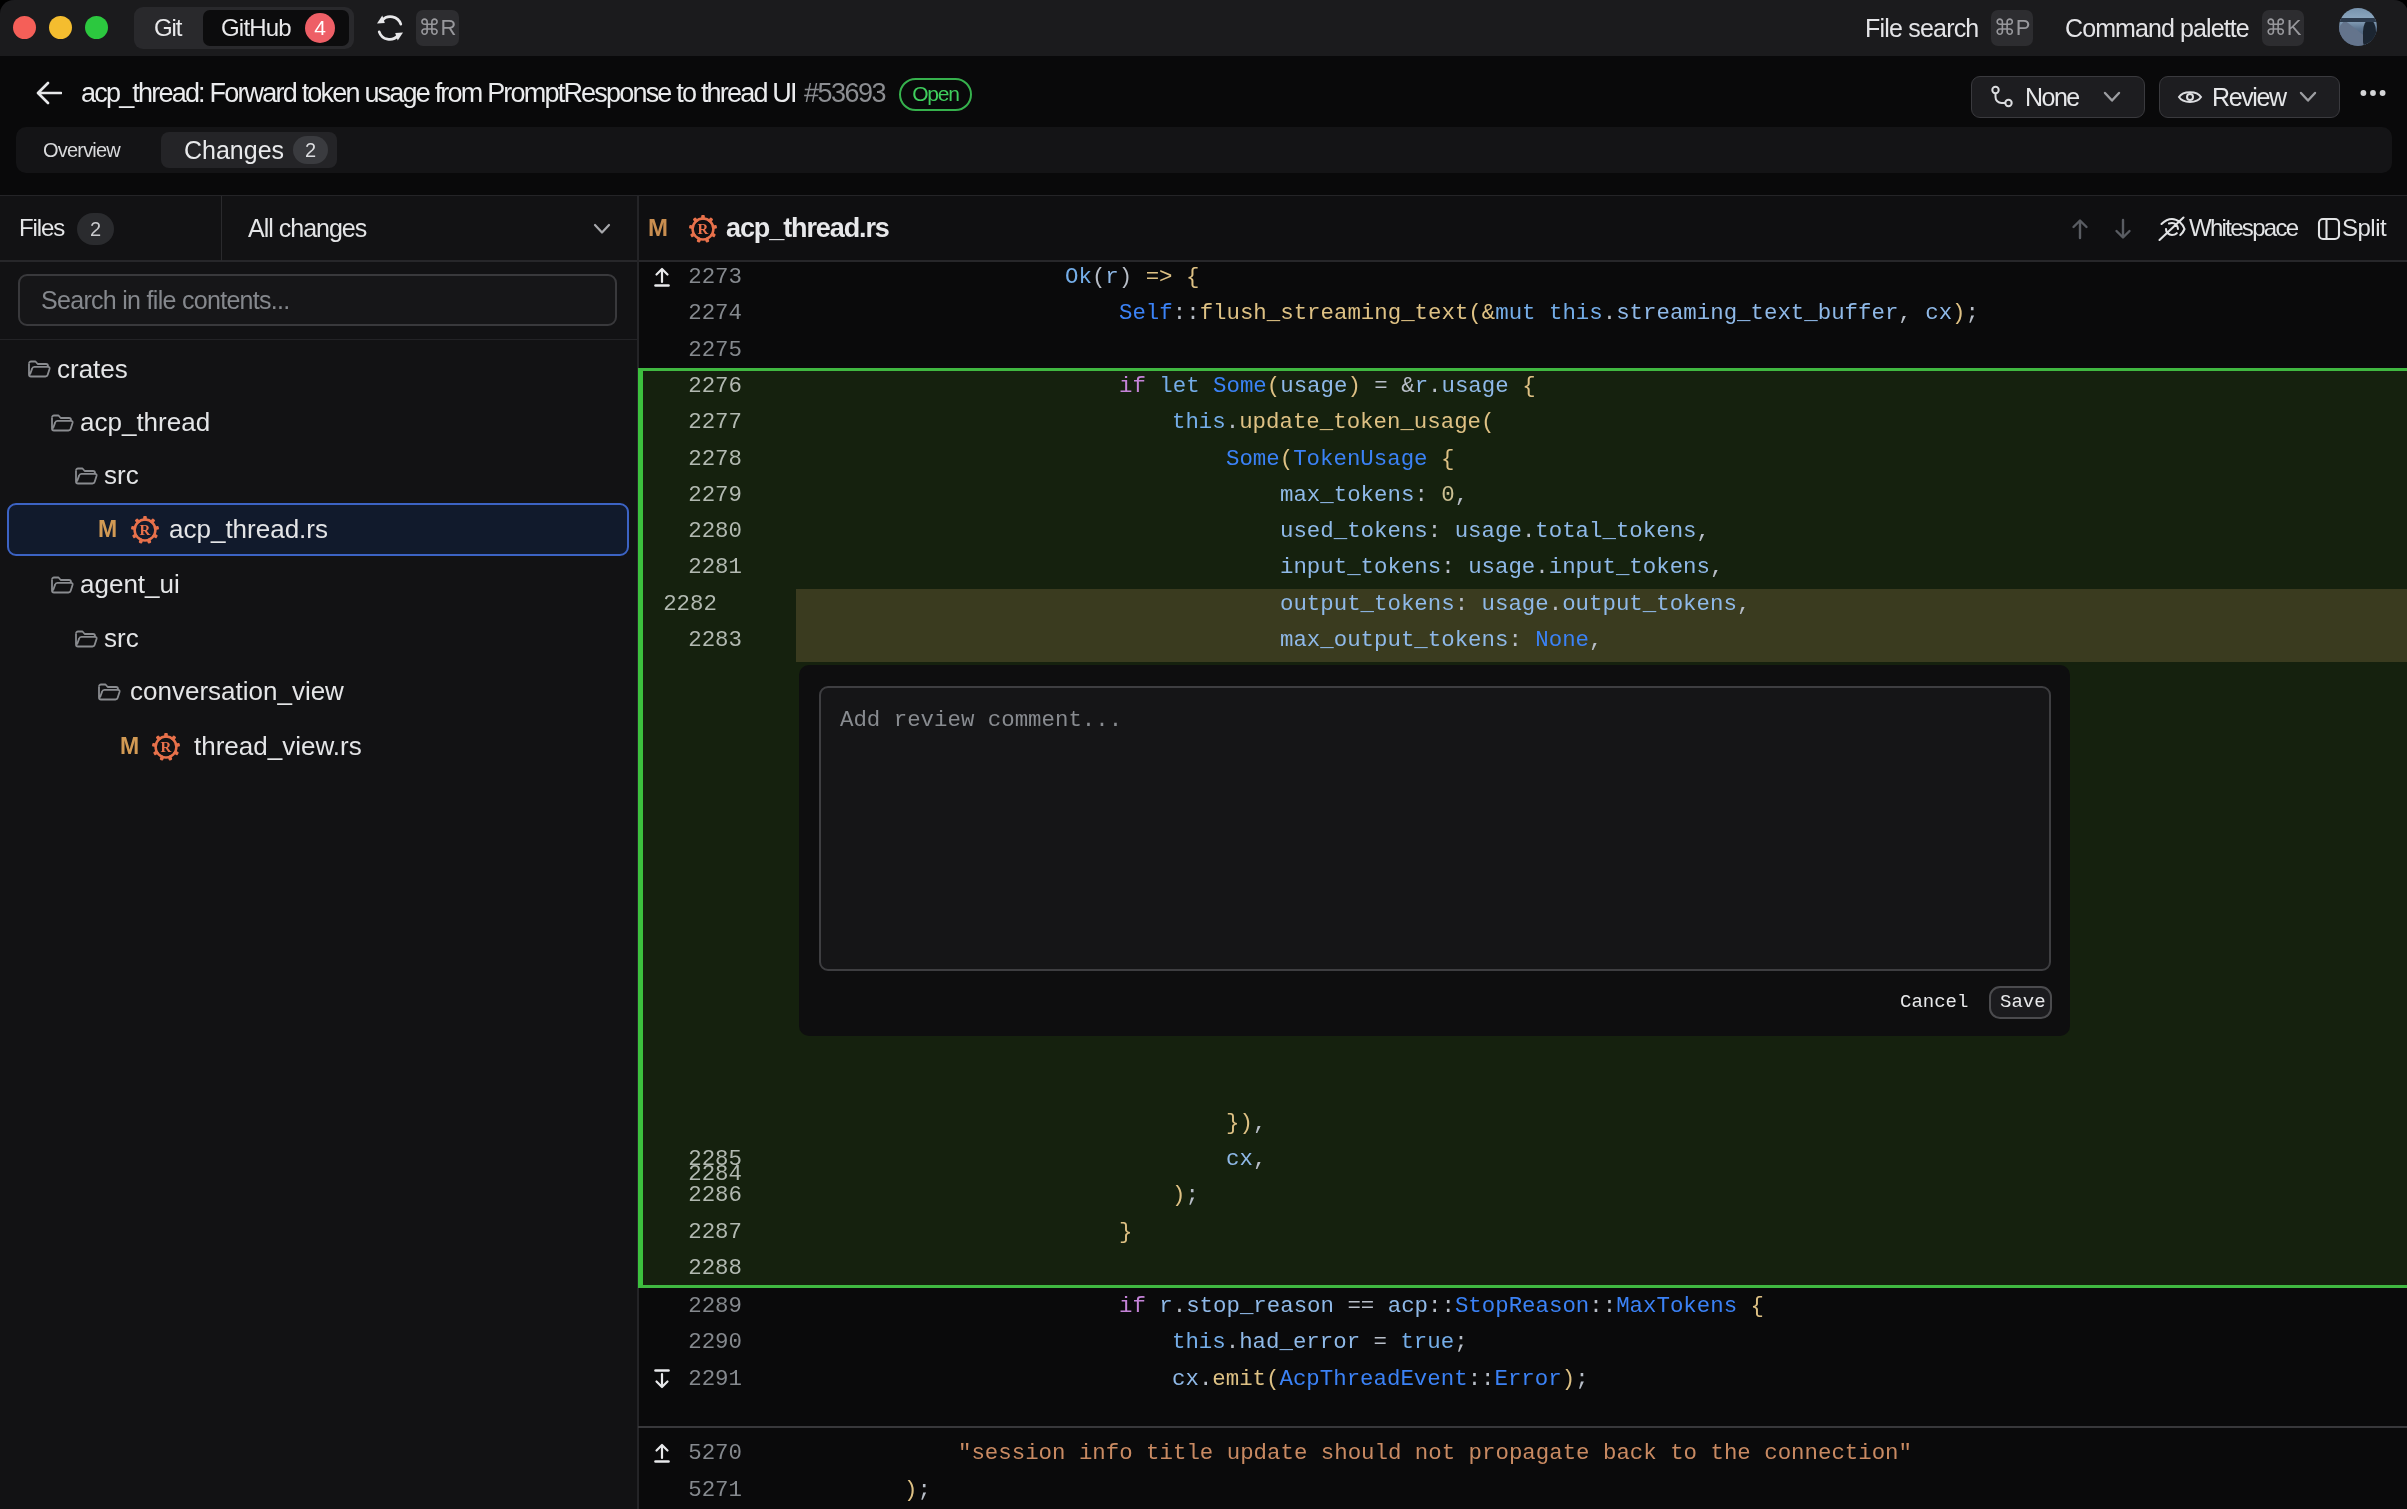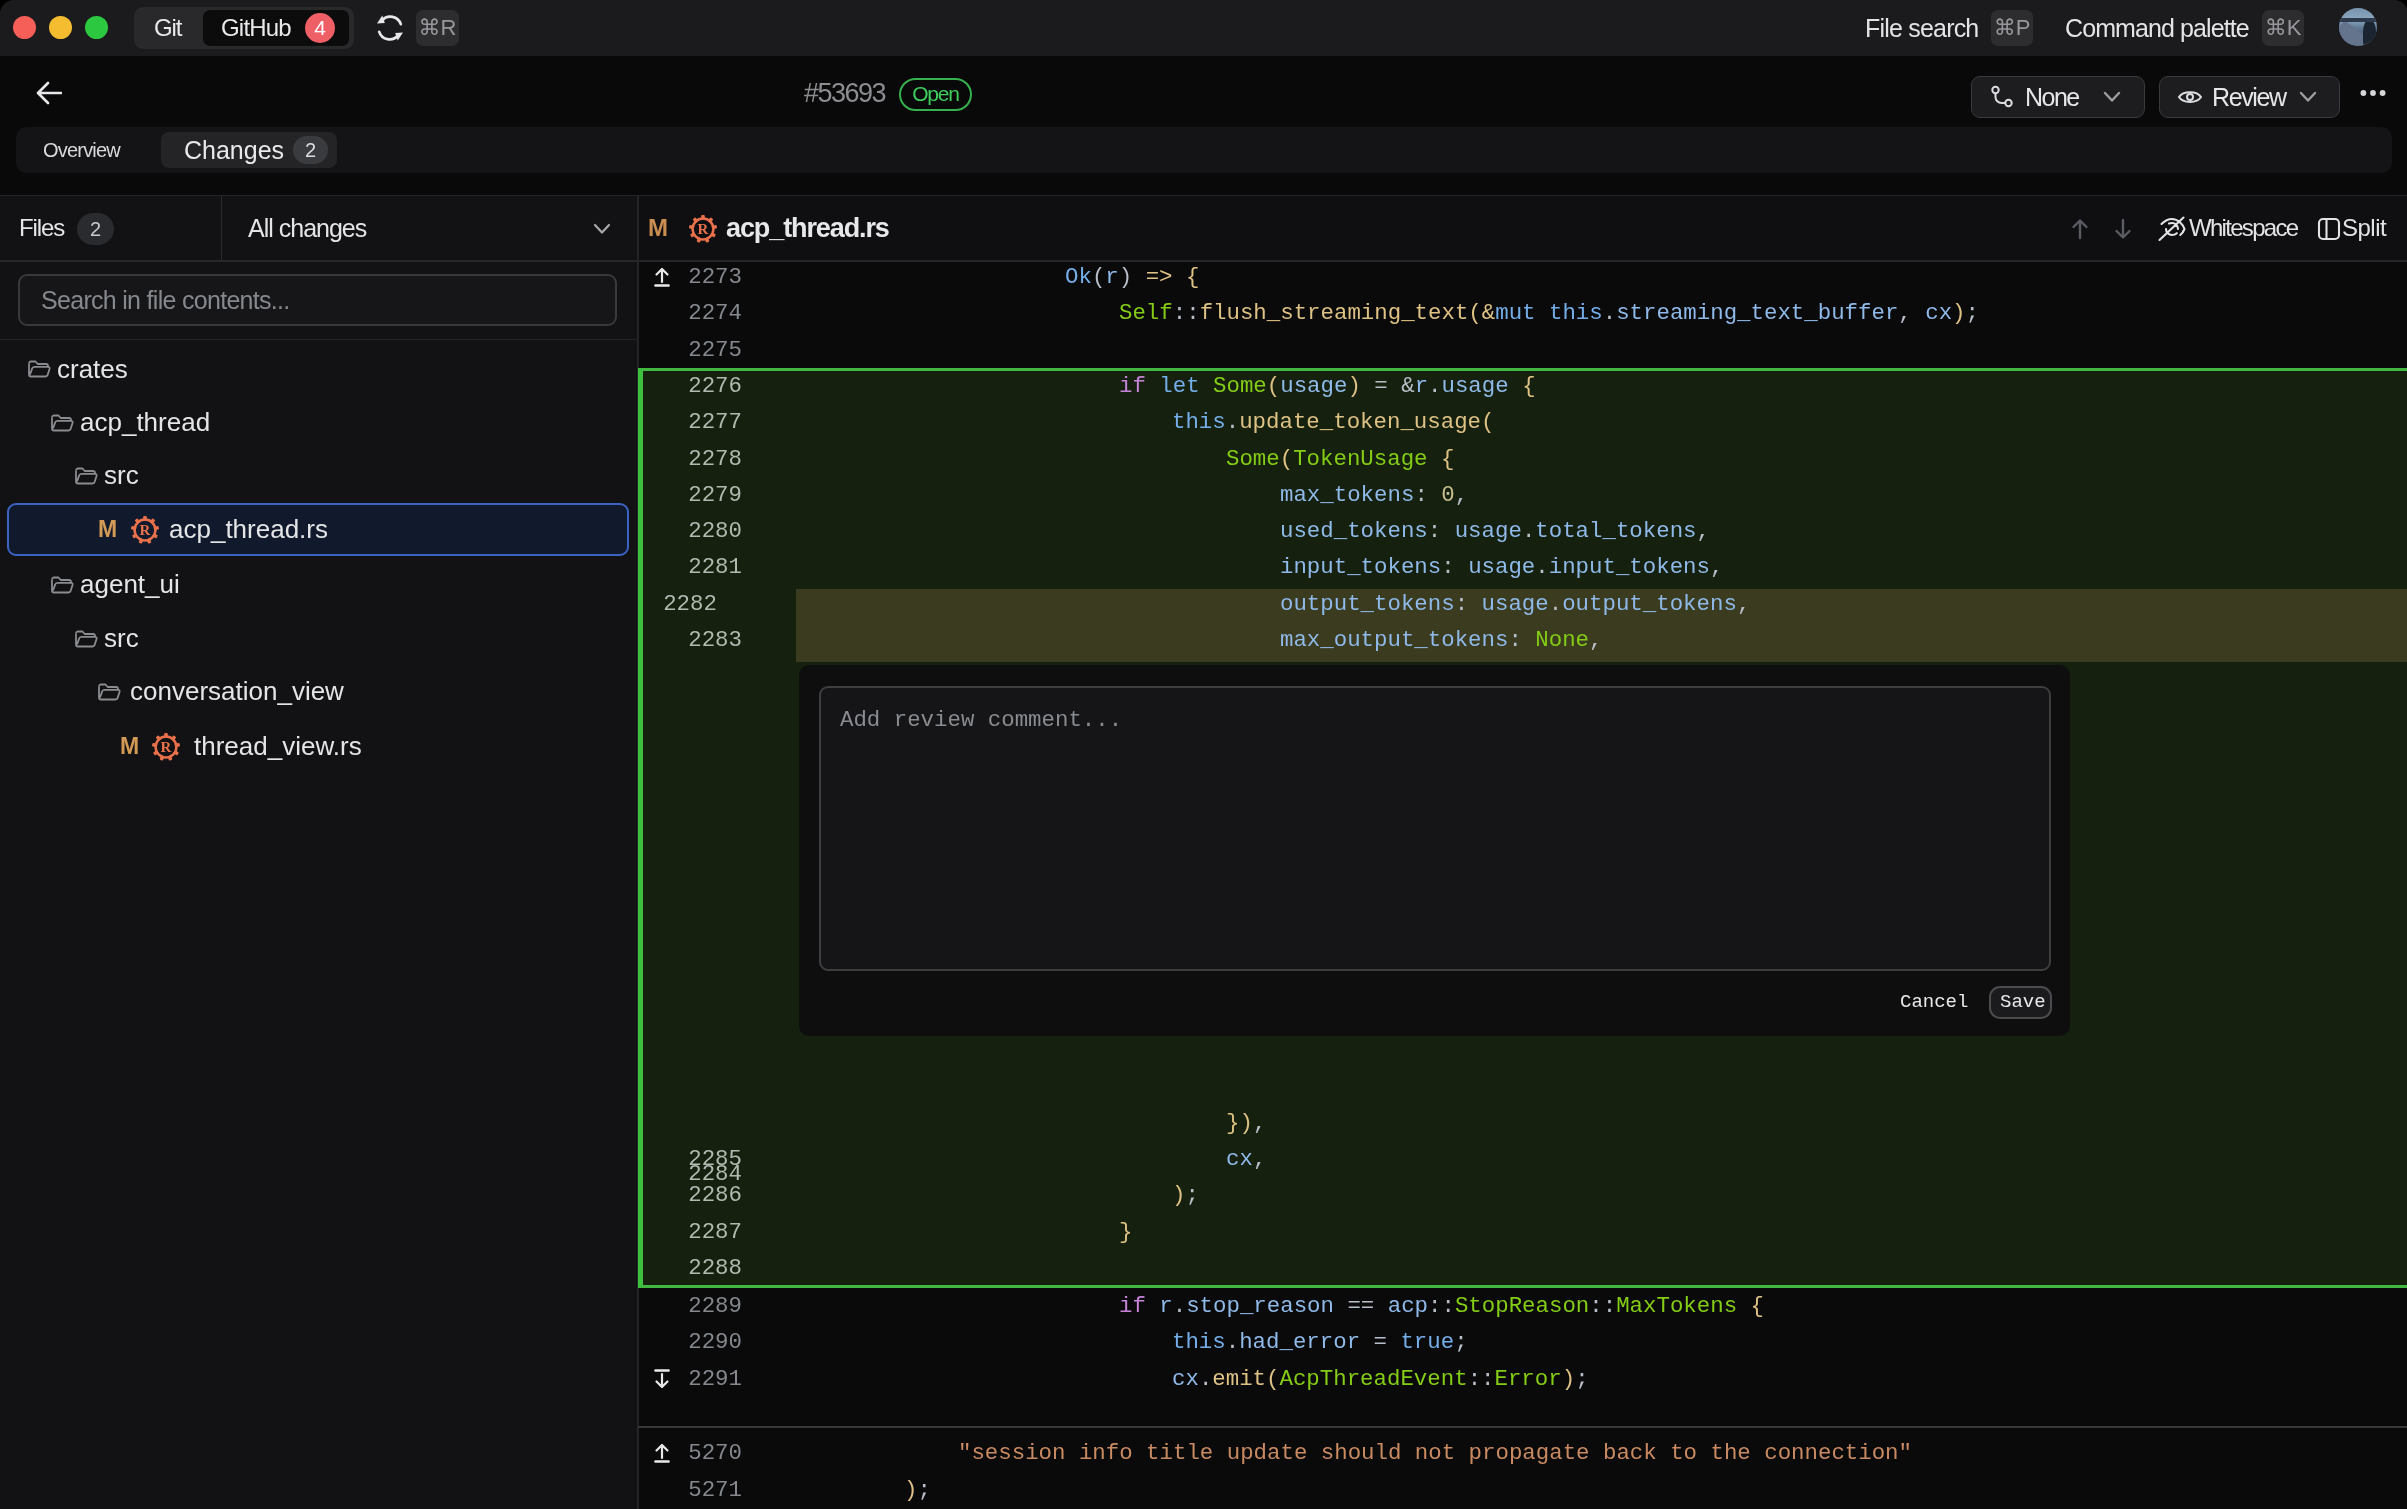--- a/index.html
+++ b/index.html
@@ -13,21 +13,21 @@
   
   #titlebar { left:0; top:0; width:2408px; height:56px; background:#1b1b1d; }
   .tl { width:23px; height:23px; border-radius:50%; top:16px; }
   .chip { background:#2d2d30; border-radius:7px; color:#98989c; font-size:22px;
           display:flex; align-items:center; justify-content:center; }
 
   
   .k { color:#c583d8; }   
   .b { color:#74ade8; }   
   .v { color:#8fb9e8; }   
-  .m { color:#84cc16; }   
+  .m { color:#3b82f6; }   
   .y { color:#dec184; }   
   .w { color:#b8bec8; }   
   .n { color:#ccc092; }   
   .s { color:#c98a62; }
   .num { position:absolute; width:104px; text-align:right; color:#85898e;
          font-family:"Liberation Mono", monospace; font-size:22.4px; line-height:36px; }
   .numg { color:#b2b9b1; }
   .code { position:absolute; font-family:"Liberation Mono", monospace; font-size:22.4px;
           line-height:36px; white-space:pre; }
 </style>
@@ -61,20 +61,21 @@
   <div class="abs" style="left:2339px; top:8px; width:38px; height:38px; border-radius:50%;
        background:linear-gradient(180deg,#7793ad 0%,#8ca7bf 30%,#5d7590 55%,#3d4f66 100%); overflow:hidden;">
     <div class="abs" style="left:-6px; top:20px; width:34px; height:26px; background:#64748c; transform:rotate(38deg);"></div>
     <div class="abs" style="left:24px; top:12px; width:13px; height:26px; background:#1b2531; border-radius:45% 45% 20% 20%;"></div>
     <div class="abs" style="left:0px; top:10px; width:38px; height:4px; background:#2c3a4c;"></div>
   </div>
 
   <svg class="abs" style="left:36px; top:81px;" width="26" height="24" viewBox="0 0 26 24">
     <path d="M12 2 L2 12 L12 22 M2.5 12 L25 12" fill="none" stroke="#e7e8ea" stroke-width="2.6" stroke-linecap="round" stroke-linejoin="round"></path>
   </svg>
+  <div class="abs" id="prtitle" style="left:81px; top:75px; height:37px; line-height:37px; color:#eaebed; font-size:27px; letter-spacing:-1.8px;">acp_thread: Forward token usage from PromptResponse to thread UI</div>
   <div class="abs" id="prnum" style="left:804px; top:75px; height:37px; line-height:37px; color:#8b8d91; font-size:27px; letter-spacing:-1.5px;">#53693</div>
   <div class="abs" style="left:899px; top:78px; width:73px; height:33px; border:2.5px solid #36b14d; border-radius:17px; color:#3fce5d; font-size:21px; letter-spacing:-1.2px; text-align:center; line-height:28px;">Open</div>
 
   <div class="abs" style="left:1971px; top:76px; width:174px; height:42px; background:#1d1d20; border:1.5px solid #3a3a3e; border-radius:9px;"></div>
   <svg class="abs" style="left:1990px; top:85px;" width="24" height="24" viewBox="0 0 24 24">
     <circle cx="5.5" cy="5" r="3.2" fill="none" stroke="#dcdde0" stroke-width="2"></circle>
     <circle cx="18.5" cy="18" r="3.2" fill="none" stroke="#dcdde0" stroke-width="2"></circle>
     <path d="M5.5 8.4 L5.5 12 A6 6 0 0 0 11.5 18 L15 18" fill="none" stroke="#dcdde0" stroke-width="2"></path>
   </svg>
   <div class="abs" style="left:2025px; top:76px; height:42px; line-height:42px; color:#e6e7e9; font-size:25px; letter-spacing:-1.5px;">None</div>

